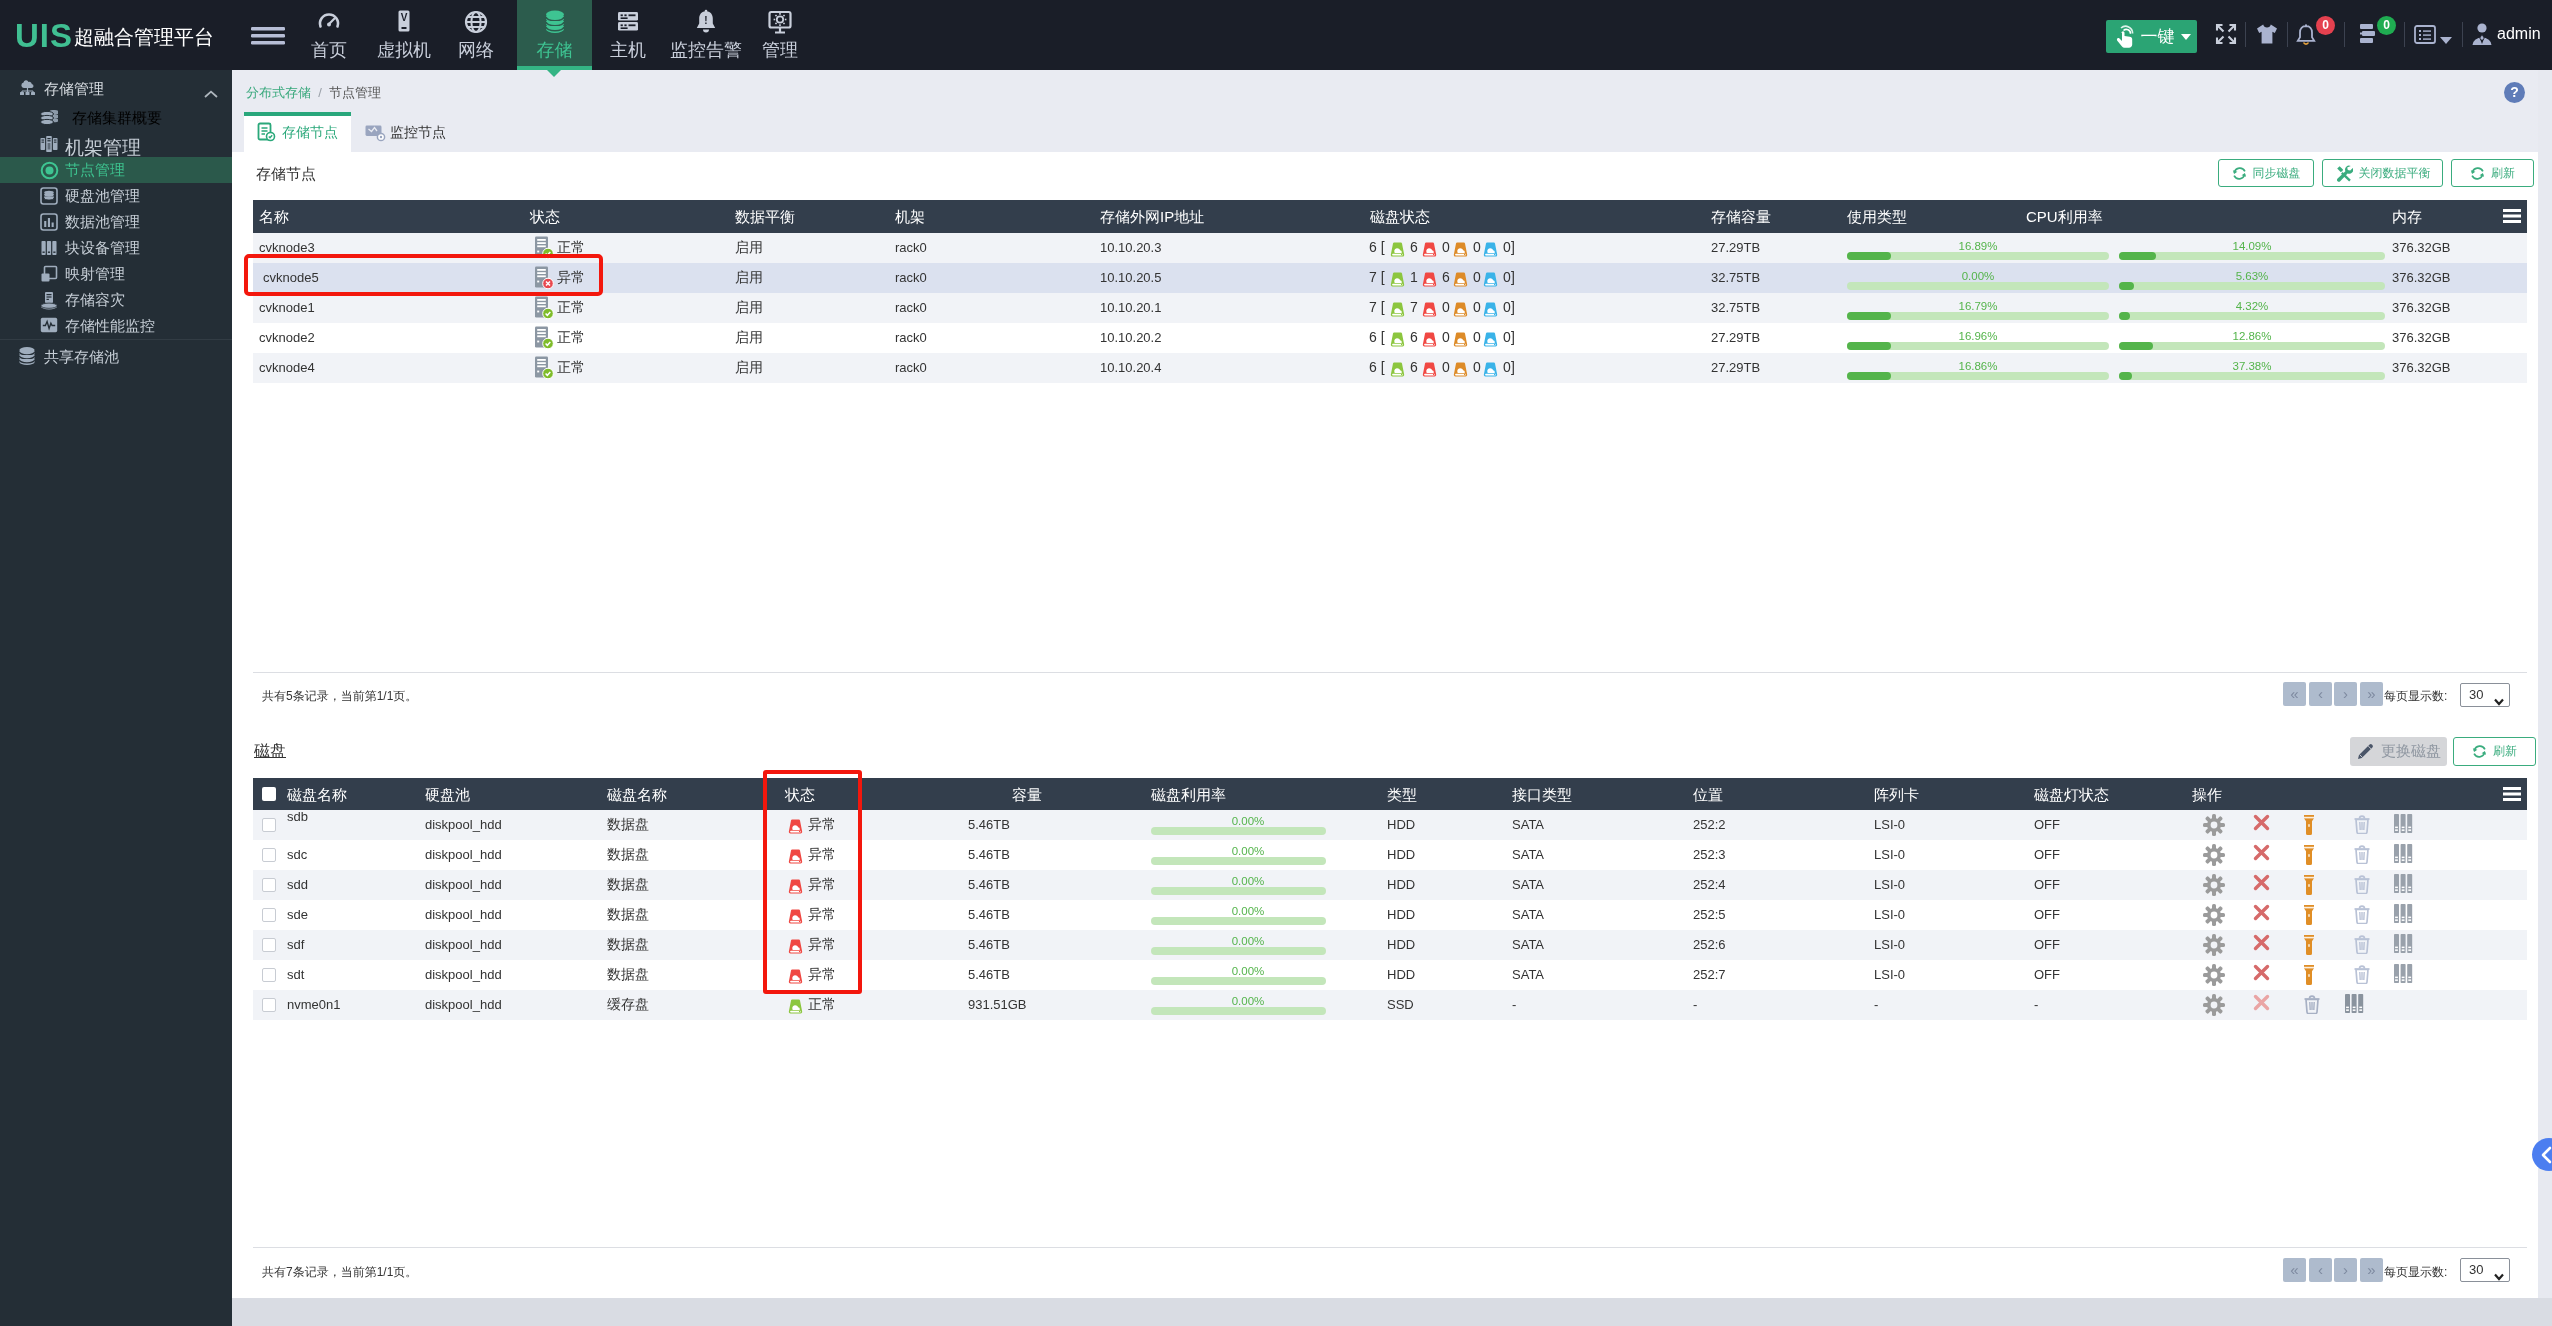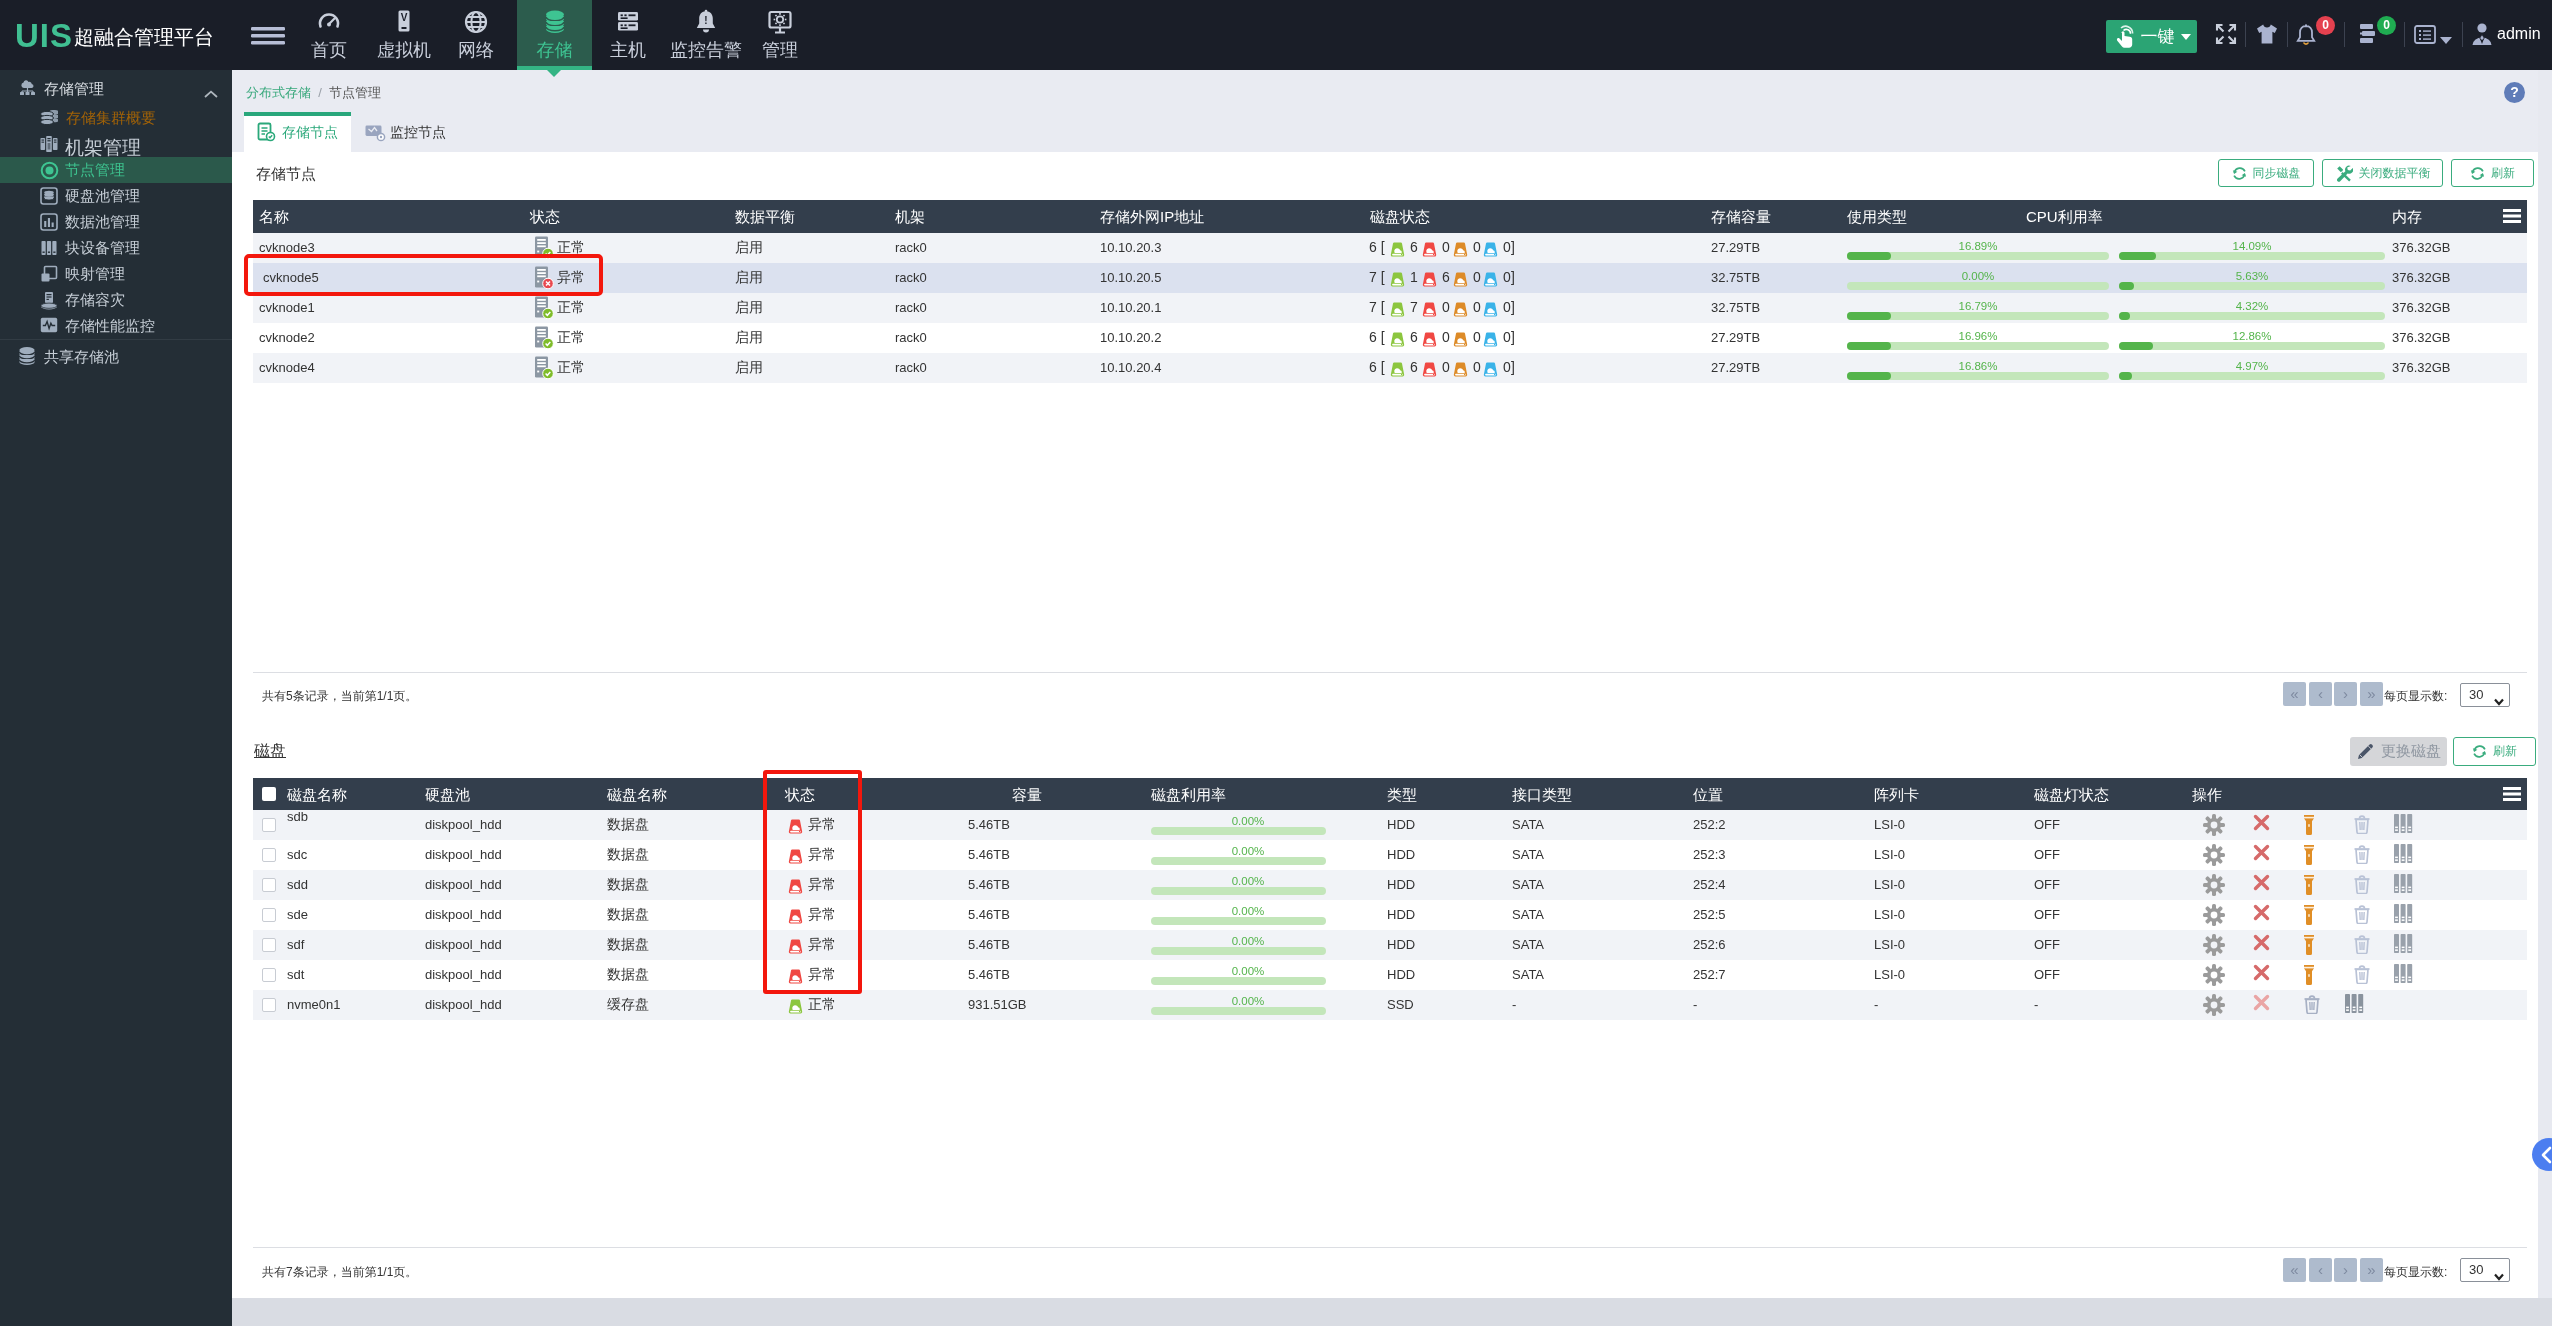--- a/index.html
+++ b/index.html
@@ -176,21 +176,21 @@
       <g transform="translate(8,0) rotate(8 6 8)">
         <ellipse cx="6" cy="7" rx="5" ry="2" fill="#9fadbd" opacity="0.85"></ellipse>
       </g>
       <g transform="translate(8,0) rotate(8 6 8)">
         <ellipse cx="6" cy="11" rx="5" ry="2" fill="#9fadbd" opacity="0.85"></ellipse>
       </g>
       <ellipse cx="7" cy="5" rx="6.5" ry="2.6" fill="#9fadbd" stroke="#242e36" stroke-width="1"></ellipse>
       <ellipse cx="7" cy="9" rx="6.5" ry="2.6" fill="#9fadbd" stroke="#242e36" stroke-width="1"></ellipse>
       <ellipse cx="7" cy="13" rx="6.5" ry="2.6" fill="#9fadbd" stroke="#242e36" stroke-width="1"></ellipse>
     </svg></div>
-<div class="abs" style="left:66px;top:109px;font-size:15px;color:#a16207">存储集群概要</div>
+<div class="abs" style="left:72px;top:109px;font-size:15px;color:#000000">存储集群概要</div>
 <div class="abs" style="left:40px;top:135px"><svg width="18" height="18" viewBox="0 0 18 18" style="">
       <rect x="0.5" y="3" width="4.6" height="12" rx="0.8" fill="#9fadbd"></rect>
       <rect x="6.2" y="1" width="5.6" height="16" rx="0.8" fill="#9fadbd"></rect>
       <rect x="12.9" y="3" width="4.6" height="12" rx="0.8" fill="#9fadbd"></rect>
       <g fill="#242e36">
         <rect x="1.5" y="4.5" width="2.6" height="1.1"></rect>
         <rect x="1.5" y="6.6" width="2.6" height="1.1"></rect>
         <rect x="7.4" y="3" width="3.2" height="1.2"></rect>
         <rect x="7.4" y="5.2" width="3.2" height="1.2"></rect>
         <rect x="13.9" y="4.5" width="2.6" height="1.1"></rect>
@@ -594,21 +594,21 @@
       <path d="M4.3 9.6 c-0.25-1.9 1.15-3.3 2.9-3.3 1.3 0 2.4 0.75 2.85 1.9 1 0.05 1.75 0.85 1.75 1.85 0 0.35-0.1 0.7-0.25 0.95 H4.75 c-0.25-0.4-0.4-0.7-0.45-1.4 z" fill="#fff"></path>
       <rect x="2.1" y="11.7" width="10.8" height="1.7" rx="0.85" fill="#fff"></rect>
       <rect x="11" y="12" width="1.3" height="1.1" fill="#3ab3e8"></rect>
     </svg></div>
 <div class="cell" style="left:1503px;top:359px">0</div>
 <div class="cell" style="left:1511px;top:359px">]</div>
 <div class="cell lat" style="left:1711px;top:359px;line-height:18px">27.29TB</div>
 <div class="pct" style="left:1898px;top:360px;width:160px">16.86%</div>
 <div class="bar" style="left:1847px;top:372px;width:262px"></div>
 <div class="fill" style="left:1847px;top:372px;width:44px"></div>
-<div class="pct" style="left:2172px;top:360px;width:160px">4.97%</div>
+<div class="pct" style="left:2172px;top:360px;width:160px">37.38%</div>
 <div class="bar" style="left:2119px;top:372px;width:266px"></div>
 <div class="fill" style="left:2119px;top:372px;width:13px"></div>
 <div class="cell lat" style="left:2392px;top:359px;line-height:18px">376.32GB</div>
 <div class="abs" style="left:253px;top:672px;width:2274px;height:1px;background:#dcdee3"></div>
 <div class="pag" style="left:262px;top:688px">共有5条记录，当前第1/1页。</div>
 <div style="position:absolute;left:2283px;top:682px;width:23px;height:24px;background:#aebbcd;border-radius:2px;color:#7e8aa0;font-size:15px;line-height:23px;text-align:center">«</div>
 <div style="position:absolute;left:2309px;top:682px;width:23px;height:24px;background:#aebbcd;border-radius:2px;color:#7e8aa0;font-size:15px;line-height:23px;text-align:center">‹</div>
 <div style="position:absolute;left:2334px;top:682px;width:23px;height:24px;background:#aebbcd;border-radius:2px;color:#7e8aa0;font-size:15px;line-height:23px;text-align:center">›</div>
 <div style="position:absolute;left:2360px;top:682px;width:23px;height:24px;background:#aebbcd;border-radius:2px;color:#7e8aa0;font-size:15px;line-height:23px;text-align:center">»</div>
 <div class="pag" style="left:2384px;top:688px">每页显示数:</div>

